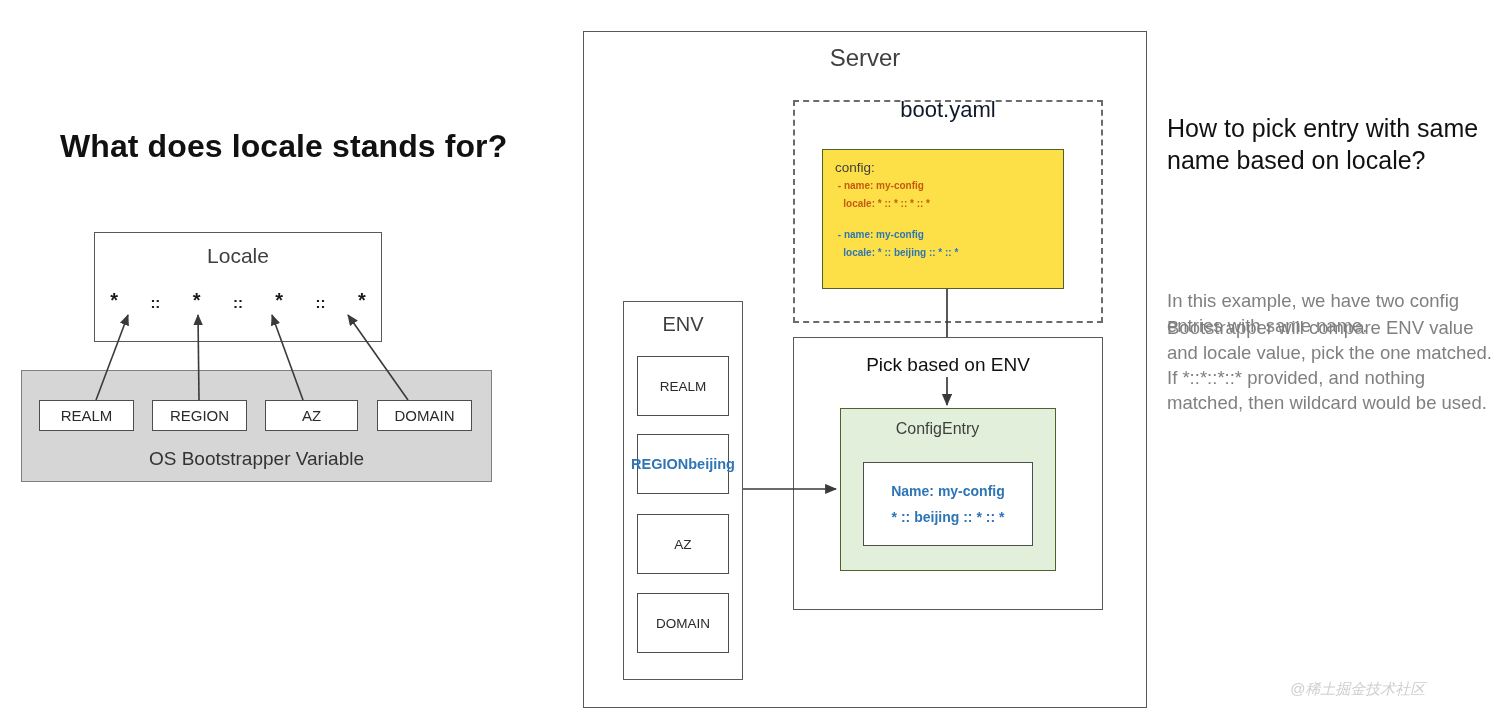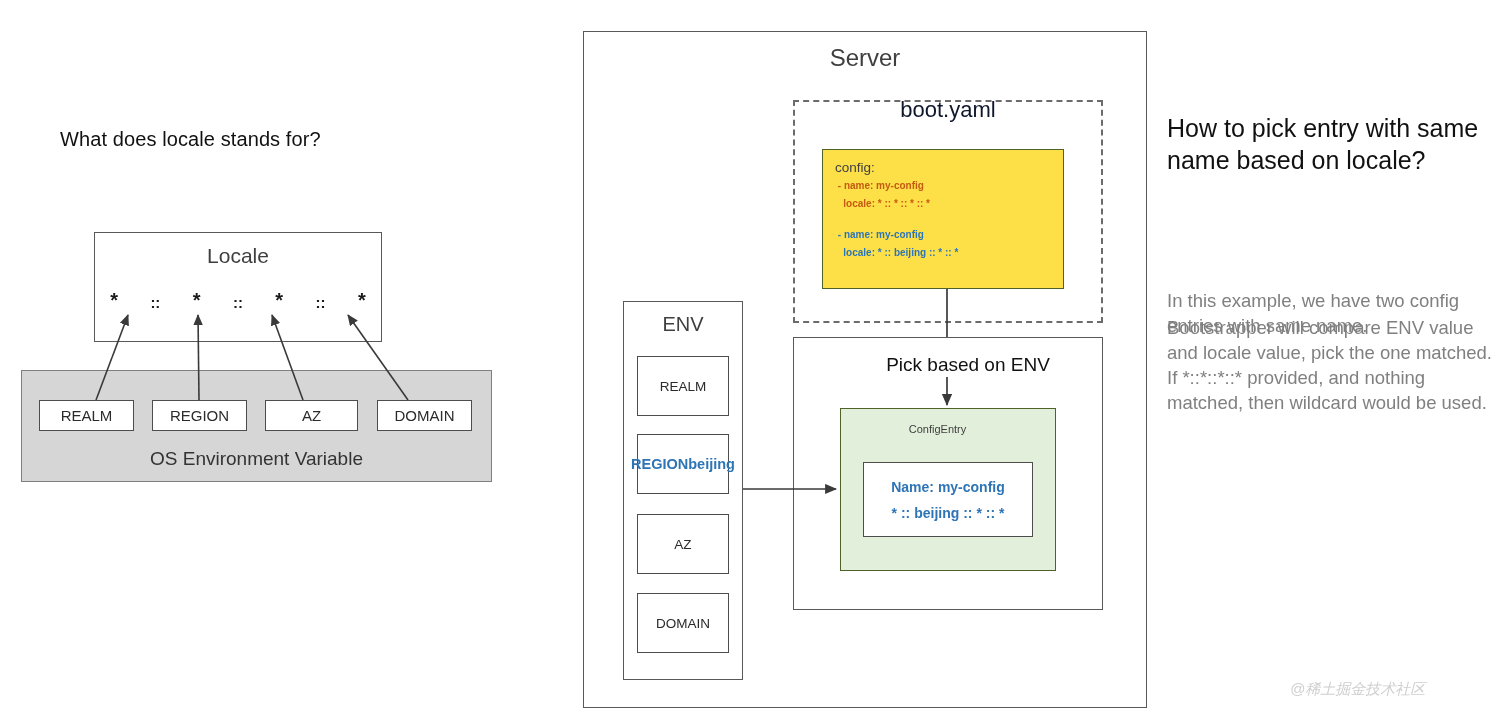--- a/index.html
+++ b/index.html
@@ -8,21 +8,21 @@
     font-family:"Liberation Sans","DejaVu Sans",sans-serif;
     color:#262626;
   }
   .abs{position:absolute;box-sizing:border-box;}
   .box{border:1.6px solid #595959;background:#ffffff;}
   .center{display:flex;align-items:center;justify-content:center;text-align:center;}
 
   
   #left-title{
     left:60px;top:128px;width:460px;
-    font-size:20px;font-weight:400;color:#111111;letter-spacing:.1px;
+    font-size:32px;font-weight:700;color:#111111;letter-spacing:.1px;
   }
   #locale-box{left:94px;top:232px;width:288px;height:110px;}
   #locale-label{
     left:94px;top:241px;width:288px;height:30px;
     font-size:21px;color:#3f3f3f;
   }
   #locale-pattern{
     left:94px;top:283px;width:288px;height:34px;
     font-size:20px;color:#1a1a1a;font-weight:700;
     display:flex;align-items:center;justify-content:space-around;
@@ -67,32 +67,32 @@
   }
   .yl{font-size:10px;line-height:18px;white-space:pre;font-weight:700;}
   .yl.plain{color:#404040;font-weight:400;font-size:13.5px;}
   .yl.orange{color:#c55a11;}
   .yl.blue{color:#2e75b6;}
   .ygap{height:13px;}
 
   #inner-server-box{left:793px;top:337px;width:310px;height:273px;}
   #pick-label{
     left:793px;top:351px;width:310px;height:28px;
-    font-size:19px;color:#111111;margin-left:20px;
+    font-size:19px;color:#111111;
   }
   #configentry-box{
     left:840px;top:408px;width:216px;height:163px;
     background:#e2efda;border:1.5px solid #4f6228;
   }
   #configentry-label{
     left:840px;top:416px;width:195px;height:26px;
-    font-size:11px;color:#3f3f3f;
+    font-size:16px;color:#3f3f3f;
   }
   #configentry-inner{
-    left:863px;top:462px;width:170px;height:75px;
+    left:863px;top:462px;width:170px;height:84px;
     background:#ffffff;border:1.4px solid #4d4d4d;
     display:flex;flex-direction:column;align-items:center;justify-content:center;
   }
   #configentry-inner div{font-size:14px;font-weight:700;color:#2e75b6;line-height:26px;}
 
   
   #env-box{left:623px;top:301px;width:120px;height:379px;}
   #env-label{
     left:623px;top:309px;width:120px;height:30px;
     font-size:20px;color:#3f3f3f;
@@ -139,21 +139,21 @@
   <span>*</span>
   <span class="sep">::</span>
   <span>*</span>
   <span class="sep">::</span>
   <span>*</span>
   <span class="sep">::</span>
   <span>*</span>
 </div>
 
 <div class="abs" id="os-panel"></div>
-<div class="abs center" id="os-label">OS Environment Variable</div>
+<div class="abs center" id="os-label">OS Bootstrapper Variable</div>
 <div class="abs center envvar" id="ev-realm">REALM</div>
 <div class="abs center envvar" id="ev-region">REGION</div>
 <div class="abs center envvar" id="ev-az">AZ</div>
 <div class="abs center envvar" id="ev-domain">DOMAIN</div>
 
 <div class="abs box" id="server-box"></div>
 <div class="abs center" id="server-label">Server</div>
 
 <div class="abs" id="bootyaml-dashed"></div>
 <div class="abs center" id="bootyaml-label">boot.yaml</div>

